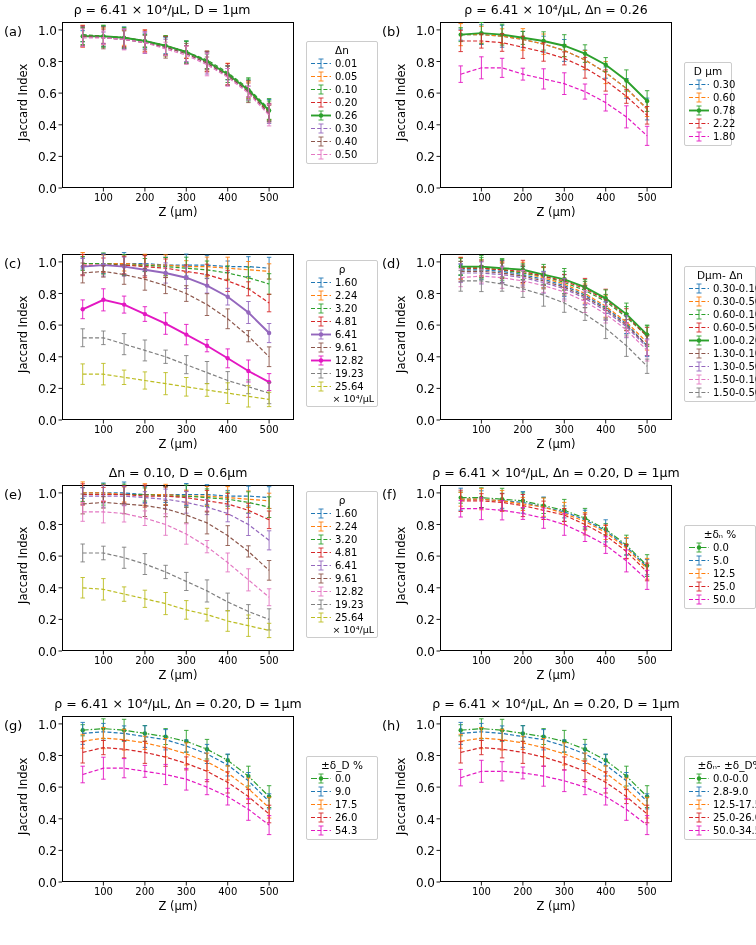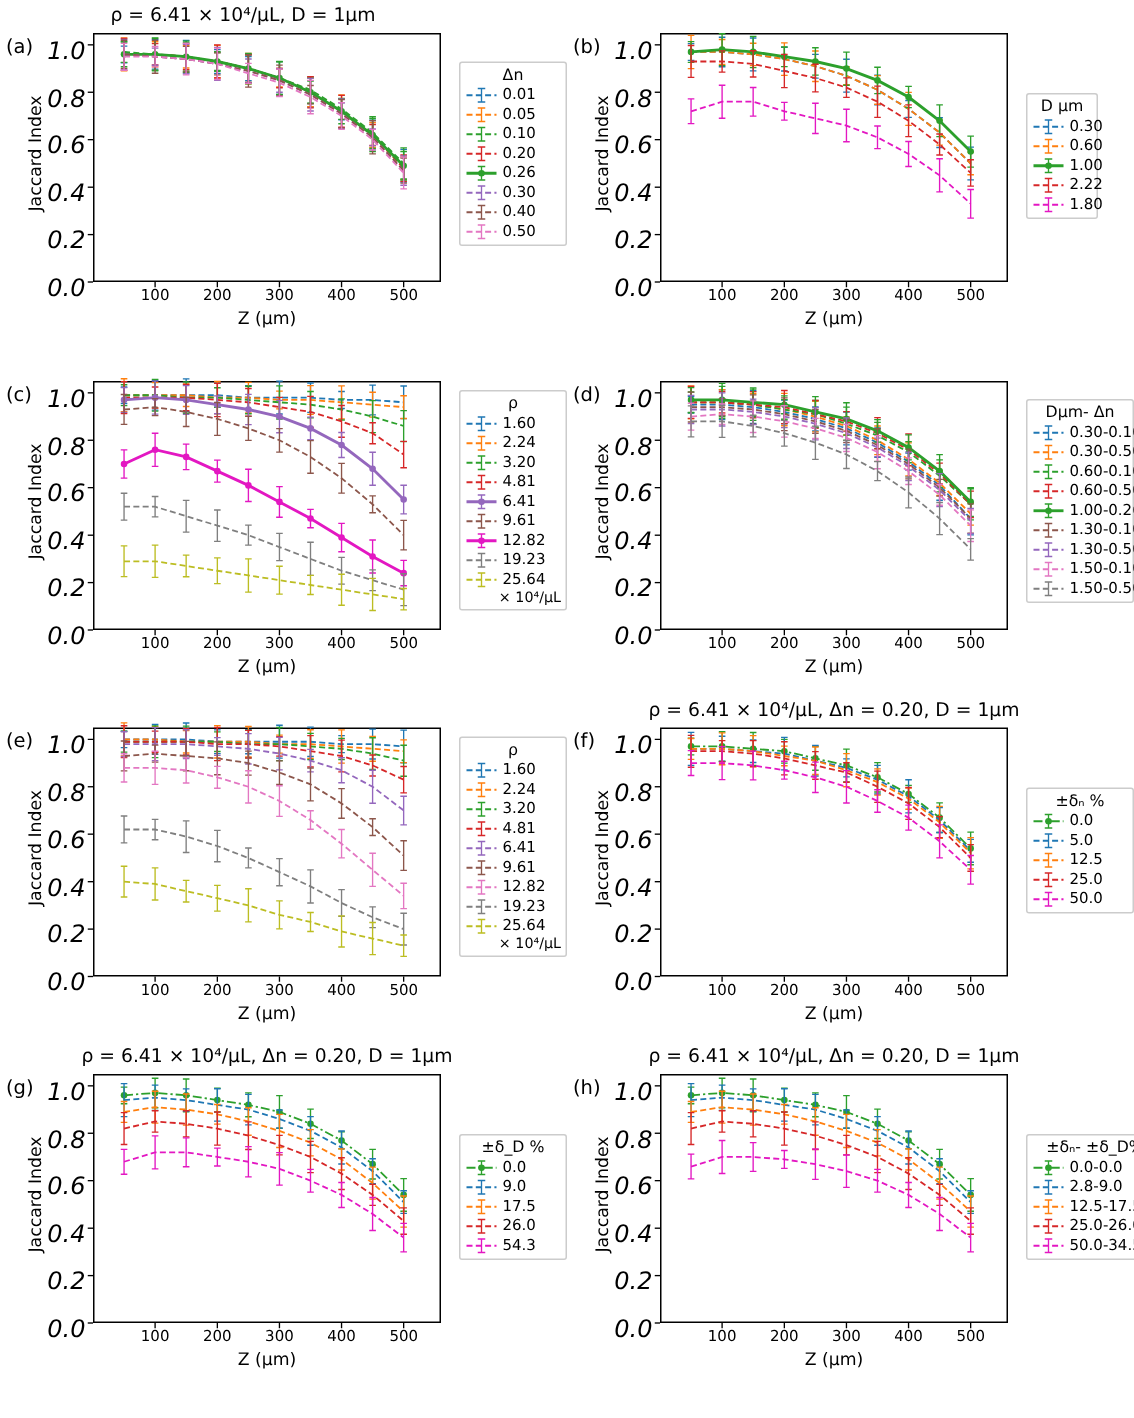--- a/index.html
+++ b/index.html
@@ -5,21 +5,21 @@
   html,body{margin:0;padding:0;background:#fff;}
   body{width:756px;height:945px;font-family:"DejaVu Sans",sans-serif;color:#000;}
   #root{position:relative;width:756px;height:945px;}
   .panel{position:absolute;}
   .ptitle{font-size:12.5px;text-align:center;white-space:nowrap;}
   .plabel{position:absolute;font-size:13px;font-weight:normal;}
   .axes{position:absolute;border:1px solid #000;box-sizing:border-box;background:#fff;}
   .ylab{position:absolute;font-size:11.5px;transform:rotate(-90deg);transform-origin:left top;white-space:nowrap;}
   .xlab{position:absolute;font-size:11.5px;white-space:nowrap;text-align:center;}
   .tickx{position:absolute;font-size:10px;text-align:center;white-space:nowrap;}
-  .ticky{position:absolute;font-size:16px;text-align:right;white-space:nowrap;font-style:italic;}
+  .ticky{position:absolute;font-size:12px;text-align:right;white-space:nowrap;}
   .legend{position:absolute;border:1px solid #cccccc;background:#fff;border-radius:2px;padding:2px 3px;box-sizing:border-box;}
   .legend .ltitle{font-size:10.5px;text-align:center;white-space:nowrap;margin-bottom:1px;}
   .legend .lrow{display:flex;align-items:center;height:13px;white-space:nowrap;}
   .legend .lkey{width:22px;height:11px;position:relative;flex:0 0 22px;margin-right:3px;}
   .legend .ltext{font-size:10px;}
   .legend .lfoot{font-size:9.5px;text-align:right;white-space:nowrap;}
   svg{display:block;}
 </style>
 </head>
 <body>
@@ -242,20 +242,21 @@
             <svg width="22" height="11">
               <path d="M1,5.5 L21,5.5" stroke="#e377c2" stroke-width="1.2" stroke-dasharray="4,2.2"></path>
               <path d="M11,1 L11,10 M8.5,1 L13.5,1 M8.5,10 L13.5,10" stroke="#e377c2" stroke-width="0.9" fill="none"></path>
             </svg>
           </span>
           <span class="ltext">0.50</span>
         </div>
       </div>
     </div>
     <div class="panel" style="left: 378px; top: 0px; width: 378px; height: 232px;">
+      <div class="ptitle" style="left: 22px; top: 2px; position: absolute; width: 312px;">ρ = 6.41 × 10⁴/µL, Δn = 0.26</div>
       <div class="plabel" style="left: 4px; top: 24px;">(b)</div>
       <div class="axes" style="left: 62px; top: 22px; width: 232px; height: 166px;"></div>
       <svg width="378" height="232" style="position: absolute; left: 0px; top: 0px;">
         <g>
           <path d="M82.7,34.6 L103.4,34.6 L124.1,36.2 L144.9,39.4 L165.6,44.1 L186.3,50.5 L207.0,59.9 L227.7,72.6 L248.4,88.4 L269.1,109.0" fill="none" stroke="#1f77b4" stroke-width="1.2" stroke-dasharray="4,2.2"></path>
           <path d="M82.7,29.1 L82.7,40.2 M80.5,29.1 L84.9,29.1 M80.5,40.2 L84.9,40.2" stroke="#1f77b4" stroke-width="0.9" fill="none"></path>
           <path d="M103.4,24.8 L103.4,44.5 M101.2,24.8 L105.6,24.8 M101.2,44.5 L105.6,44.5" stroke="#1f77b4" stroke-width="0.9" fill="none"></path>
           <path d="M124.1,25.3 L124.1,47.2 M121.9,25.3 L126.3,25.3 M121.9,47.2 L126.3,47.2" stroke="#1f77b4" stroke-width="0.9" fill="none"></path>
           <path d="M144.9,31.5 L144.9,47.3 M142.7,31.5 L147.1,31.5 M142.7,47.3 L147.1,47.3" stroke="#1f77b4" stroke-width="0.9" fill="none"></path>
           <path d="M165.6,36.2 L165.6,52.1 M163.4,36.2 L167.8,36.2 M163.4,52.1 L167.8,52.1" stroke="#1f77b4" stroke-width="0.9" fill="none"></path>
@@ -375,21 +376,21 @@
           <span class="ltext">0.60</span>
         </div>
         <div class="lrow">
           <span class="lkey">
             <svg width="22" height="11">
               <path d="M1,5.5 L21,5.5" stroke="#2ca02c" stroke-width="1.9"></path>
               <path d="M11,1 L11,10 M8.5,1 L13.5,1 M8.5,10 L13.5,10" stroke="#2ca02c" stroke-width="0.9" fill="none"></path>
               <circle cx="11" cy="5.5" r="2.2" fill="#2ca02c"></circle>
             </svg>
           </span>
-          <span class="ltext">1.00</span>
+          <span class="ltext">0.78</span>
         </div>
         <div class="lrow">
           <span class="lkey">
             <svg width="22" height="11">
               <path d="M1,5.5 L21,5.5" stroke="#d62728" stroke-width="1.2" stroke-dasharray="4,2.2"></path>
               <path d="M11,1 L11,10 M8.5,1 L13.5,1 M8.5,10 L13.5,10" stroke="#d62728" stroke-width="0.9" fill="none"></path>
             </svg>
           </span>
           <span class="ltext">2.22</span>
         </div>
@@ -898,20 +899,21 @@
             <svg width="22" height="11">
               <path d="M1,5.5 L21,5.5" stroke="#7f7f7f" stroke-width="1.2" stroke-dasharray="4,2.2"></path>
               <path d="M11,1 L11,10 M8.5,1 L13.5,1 M8.5,10 L13.5,10" stroke="#7f7f7f" stroke-width="0.9" fill="none"></path>
             </svg>
           </span>
           <span class="ltext">1.50-0.50</span>
         </div>
       </div>
     </div>
     <div class="panel" style="left: 0px; top: 463px; width: 378px; height: 232px;">
+      <div class="ptitle" style="left: 22px; top: 2px; position: absolute; width: 312px;">Δn = 0.10, D = 0.6µm</div>
       <div class="plabel" style="left: 4px; top: 24px;">(e)</div>
       <div class="axes" style="left: 62px; top: 22px; width: 232px; height: 166px;"></div>
       <svg width="378" height="232" style="position: absolute; left: 0px; top: 0px;">
         <g>
           <path d="M82.7,29.9 L103.4,29.9 L124.1,29.9 L144.9,31.5 L165.6,31.5 L186.3,31.5 L207.0,31.5 L227.7,33.1 L248.4,33.1 L269.1,34.6" fill="none" stroke="#1f77b4" stroke-width="1.2" stroke-dasharray="4,2.2"></path>
           <path d="M82.7,24.4 L82.7,35.4 M80.5,24.4 L84.9,24.4 M80.5,35.4 L84.9,35.4" stroke="#1f77b4" stroke-width="0.9" fill="none"></path>
           <path d="M103.4,20.0 L103.4,39.8 M101.2,20.0 L105.6,20.0 M101.2,39.8 L105.6,39.8" stroke="#1f77b4" stroke-width="0.9" fill="none"></path>
           <path d="M124.1,19.0 L124.1,40.8 M121.9,19.0 L126.3,19.0 M121.9,40.8 L126.3,40.8" stroke="#1f77b4" stroke-width="0.9" fill="none"></path>
           <path d="M144.9,23.6 L144.9,39.4 M142.7,23.6 L147.1,23.6 M142.7,39.4 L147.1,39.4" stroke="#1f77b4" stroke-width="0.9" fill="none"></path>
           <path d="M165.6,23.5 L165.6,39.5 M163.4,23.5 L167.8,23.5 M163.4,39.5 L167.8,39.5" stroke="#1f77b4" stroke-width="0.9" fill="none"></path>

